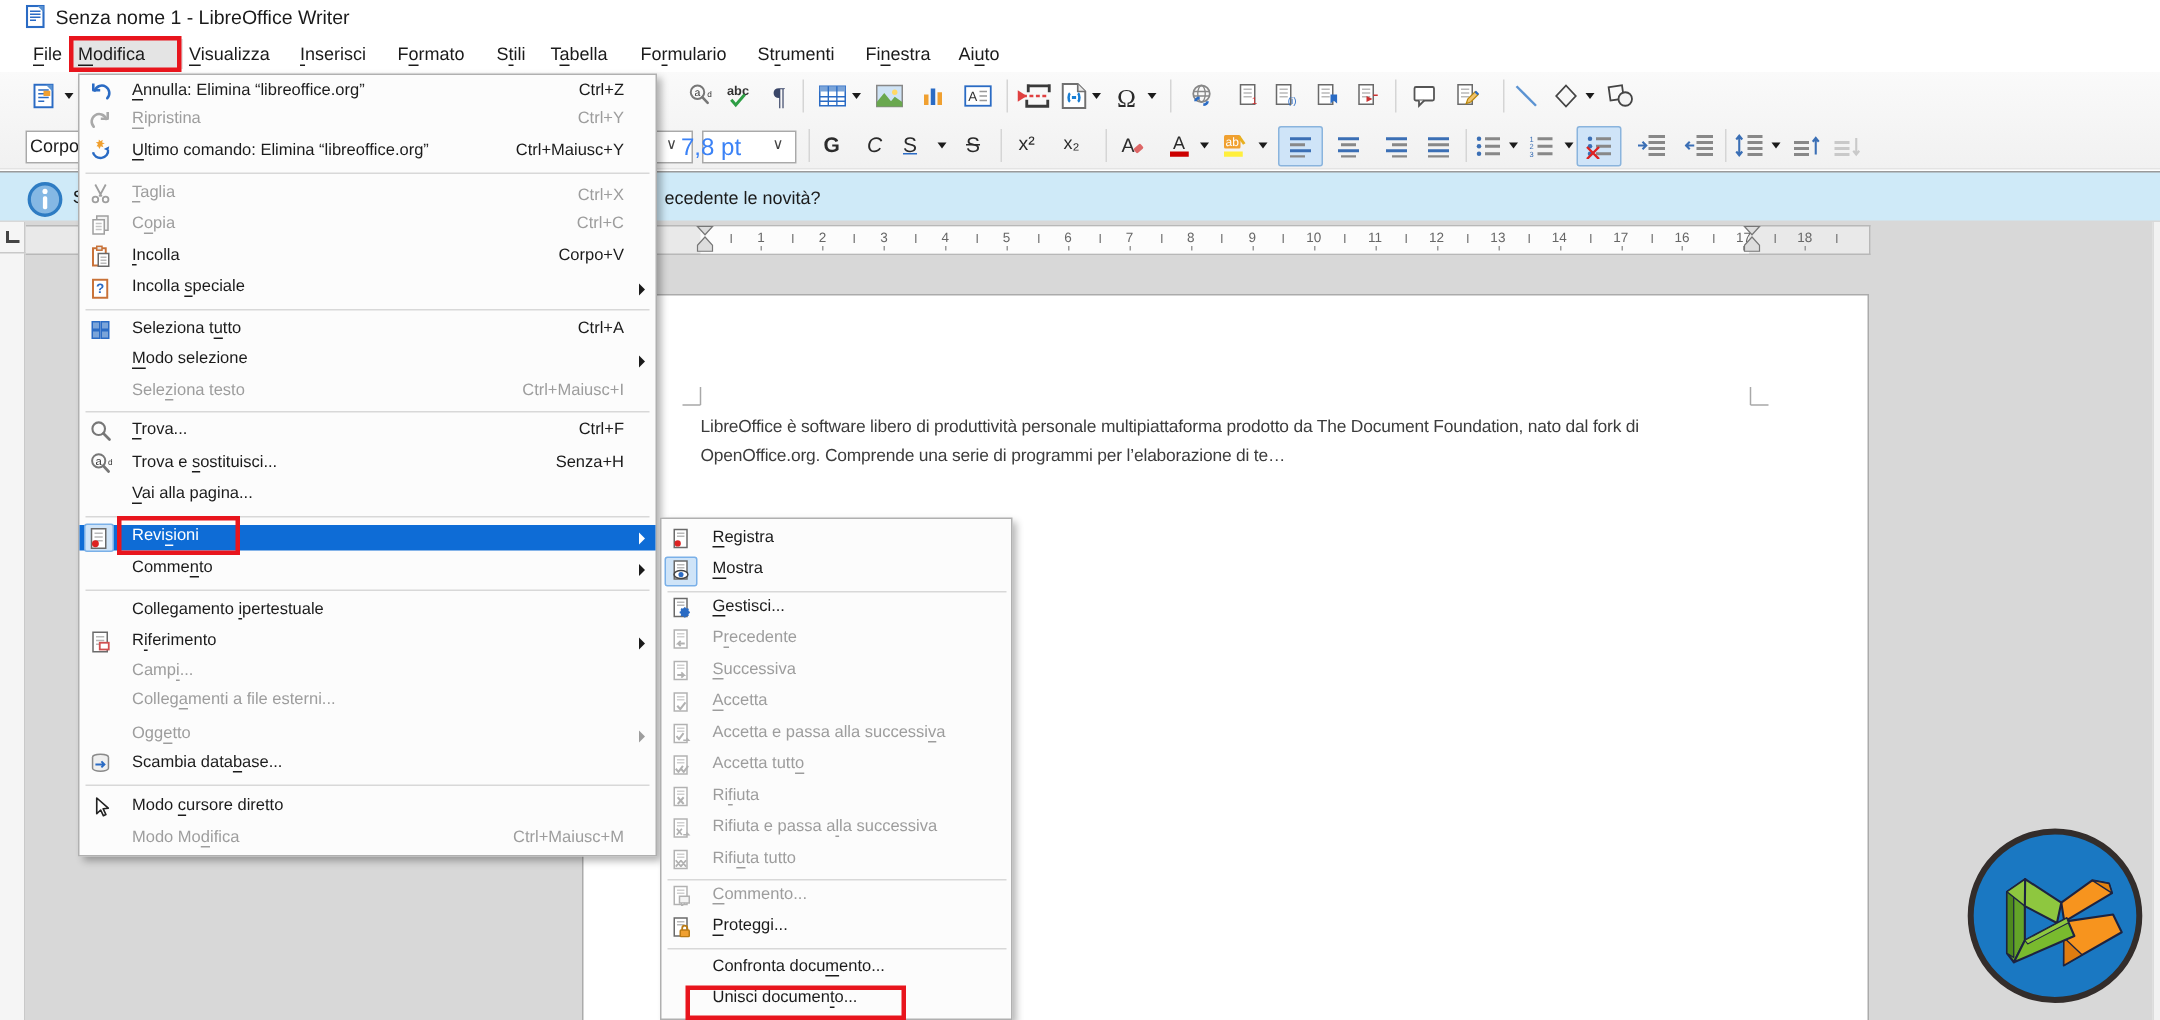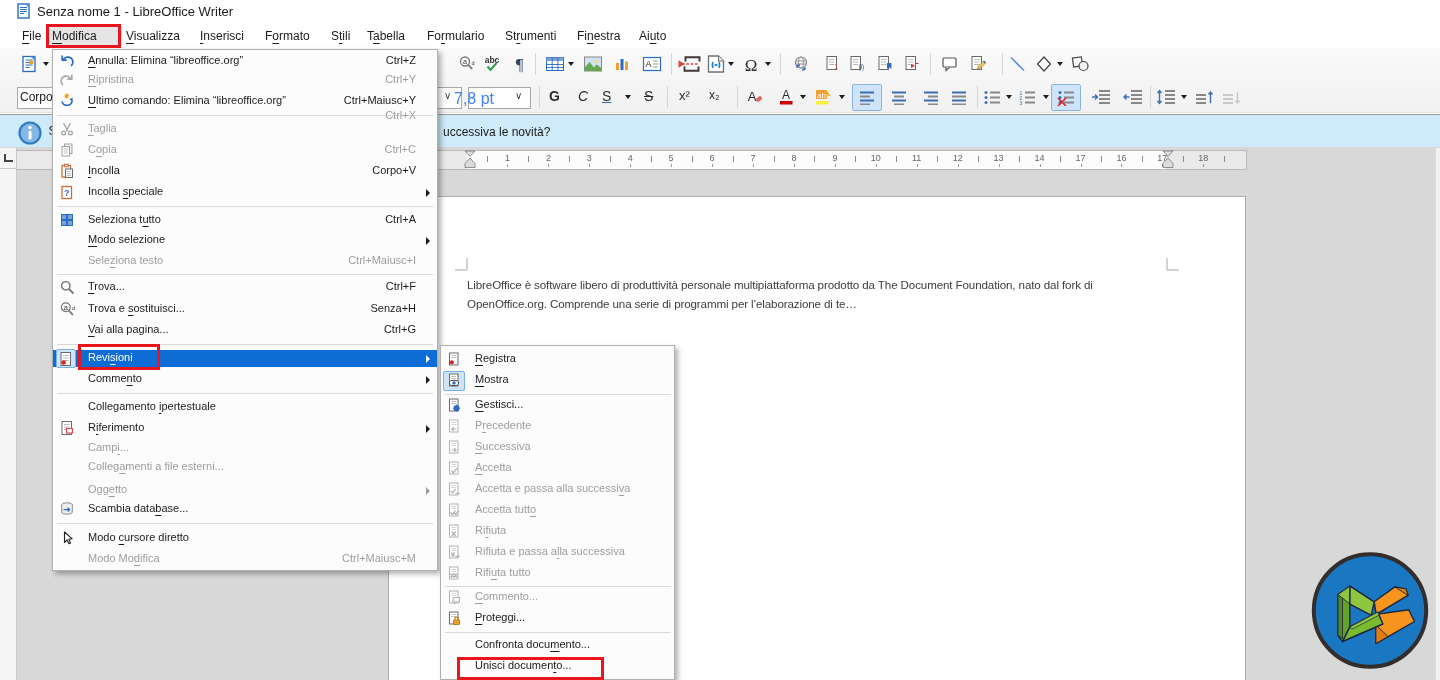--- a/index.html
+++ b/index.html
@@ -347,21 +347,21 @@
       <rect x="1" y="9" width="10" height="2" fill="#c9c9c9"></rect>
       <rect x="1" y="13" width="10" height="2" fill="#c9c9c9"></rect>
       <path d="M15.5 3v11M13.5 11.5l2 2.5 2-2.5" fill="none" stroke="#c9c9c9" stroke-width="1.4"></path>
     </svg>
 <svg style="position:absolute;left:18px;top:120.5px" width="24" height="24" viewBox="0 0 24 24">
       <circle cx="12" cy="12" r="10.5" fill="#85b8e4" stroke="#2e7cc3" stroke-width="2.2"></circle>
       <rect x="10.6" y="9.8" width="2.9" height="8.7" rx="1.2" fill="#fff"></rect>
       <circle cx="12" cy="6.6" r="1.7" fill="#fff"></circle>
     </svg>
 <div class="ab" style="left:48.5px;top:124px;font-size:12px;color:#1b1b1b">S</div>
-<div class="ab" style="left:443px;top:124.5px;font-size:12px;color:#1b1b1b">uccessiva le novità?</div>
+<div class="ab" style="left:443px;top:124.5px;font-size:12px;color:#1b1b1b">ecedente le novità?</div>
 <div class="ab" style="left:52px;top:49px;width:386px;height:522px;background:#fcfcfc;border:1px solid #b0b0b0;box-shadow:3px 3px 5px rgba(0,0,0,0.3)"></div>
 <div class="ab" style="left:59px;top:52.5px;width:16px;height:16px">
       <svg style="position:absolute;left:0px;top:0px" width="16" height="16" viewBox="0 0 16 16">
         <path d="M12.5 12.5a5 5 0 1 0-8.3-5.2" fill="none" stroke="#2a6bc4" stroke-width="1.7" stroke-linecap="round"></path>
         <path d="M3.2 2.6v4.6h4.6" fill="none" stroke="#2a6bc4" stroke-width="1.7" stroke-linejoin="round"></path>
       </svg>
     </div>
 <div class="mi " style="left:88px;top:50.5px;">
       <span class="lb" style="left:0"><u>A</u>nnulla: Elimina “libreoffice.org”</span>
     </div>
@@ -397,21 +397,21 @@
 <div class="ab" style="left:59px;top:120.5px;width:16px;height:16px">
       <svg style="position:absolute;left:0px;top:0px" width="16" height="16" viewBox="0 0 16 16">
         <path d="M4.5 2l4.3 8M11.5 2l-4.3 8" stroke="#9f9f9f" stroke-width="1.2" fill="none"></path>
         <circle cx="4.6" cy="12" r="1.9" fill="none" stroke="#9f9f9f" stroke-width="1.2"></circle>
         <circle cx="11.4" cy="12" r="1.9" fill="none" stroke="#9f9f9f" stroke-width="1.2"></circle>
       </svg>
     </div>
 <div class="mi dis" style="left:88px;top:118.5px;">
       <span class="lb" style="left:0"><u>T</u>aglia</span>
     </div>
-<div class="mi dis" style="left:0;top:106px;width:418px;text-align:left">
+<div class="mi dis" style="left:0;top:121px;width:418px;text-align:left">
       <span style="position:absolute;right:2px;top:3px">Ctrl+X</span>
     </div>
 <div class="ab" style="left:59px;top:141.5px;width:16px;height:16px">
       <svg style="position:absolute;left:0px;top:0px" width="16" height="16" viewBox="0 0 16 16">
         <rect x="5.5" y="2" width="7.5" height="9.5" fill="#f2f2f2" stroke="#9f9f9f"></rect>
         <rect x="3" y="4.5" width="7.5" height="9.5" fill="#fff" stroke="#9f9f9f"></rect>
         <path d="M4.8 7h4M4.8 9h4M4.8 11h4" stroke="#c4c4c4" stroke-width="1"></path>
       </svg>
     </div>
 <div class="mi dis" style="left:88px;top:139.5px;">
@@ -491,23 +491,20 @@
       </svg>
     </div>
 <div class="mi " style="left:88px;top:298.5px;">
       <span class="lb" style="left:0">Trova e <u>s</u>ostituisci...</span>
     </div>
 <div class="mi " style="left:0;top:298.5px;width:418px;text-align:right">
       <span style="position:absolute;right:2px;top:3px">Senza+H</span>
     </div>
 <div class="mi " style="left:88px;top:319.5px;">
       <span class="lb" style="left:0"><u>V</u>ai alla pagina...</span>
-    </div>
-<div class="mi " style="left:0;top:319.5px;width:418px;text-align:right">
-      <span style="position:absolute;right:2px;top:3px">Ctrl+G</span>
     </div>
 <div class="sep" style="left:57px;top:344px;width:376px"></div>
 <div class="ab" style="left:53px;top:350.0px;width:384px;height:17px;background:#0e6cd6"></div>
 <div class="mi " style="left:88px;top:348.0px;color:#fff">
       <span class="lb" style="left:0">Revi<u>s</u>ioni</span>
     </div>
 <div class="ab" style="left:426px;top:355.0px;width:0;height:0;border-left:4.5px solid #fff;border-top:4px solid transparent;border-bottom:4px solid transparent"></div>
 <div class="ab" style="left:56px;top:349px;width:20px;height:19px;background:#cfe4f8;border:1px solid #7ab0e8;border-radius:2px"></div>
 <div class="ab" style="left:58px;top:350.5px;width:16px;height:16px">
       <svg style="position:absolute;left:0px;top:0px" width="16" height="16" viewBox="0 0 16 16">

